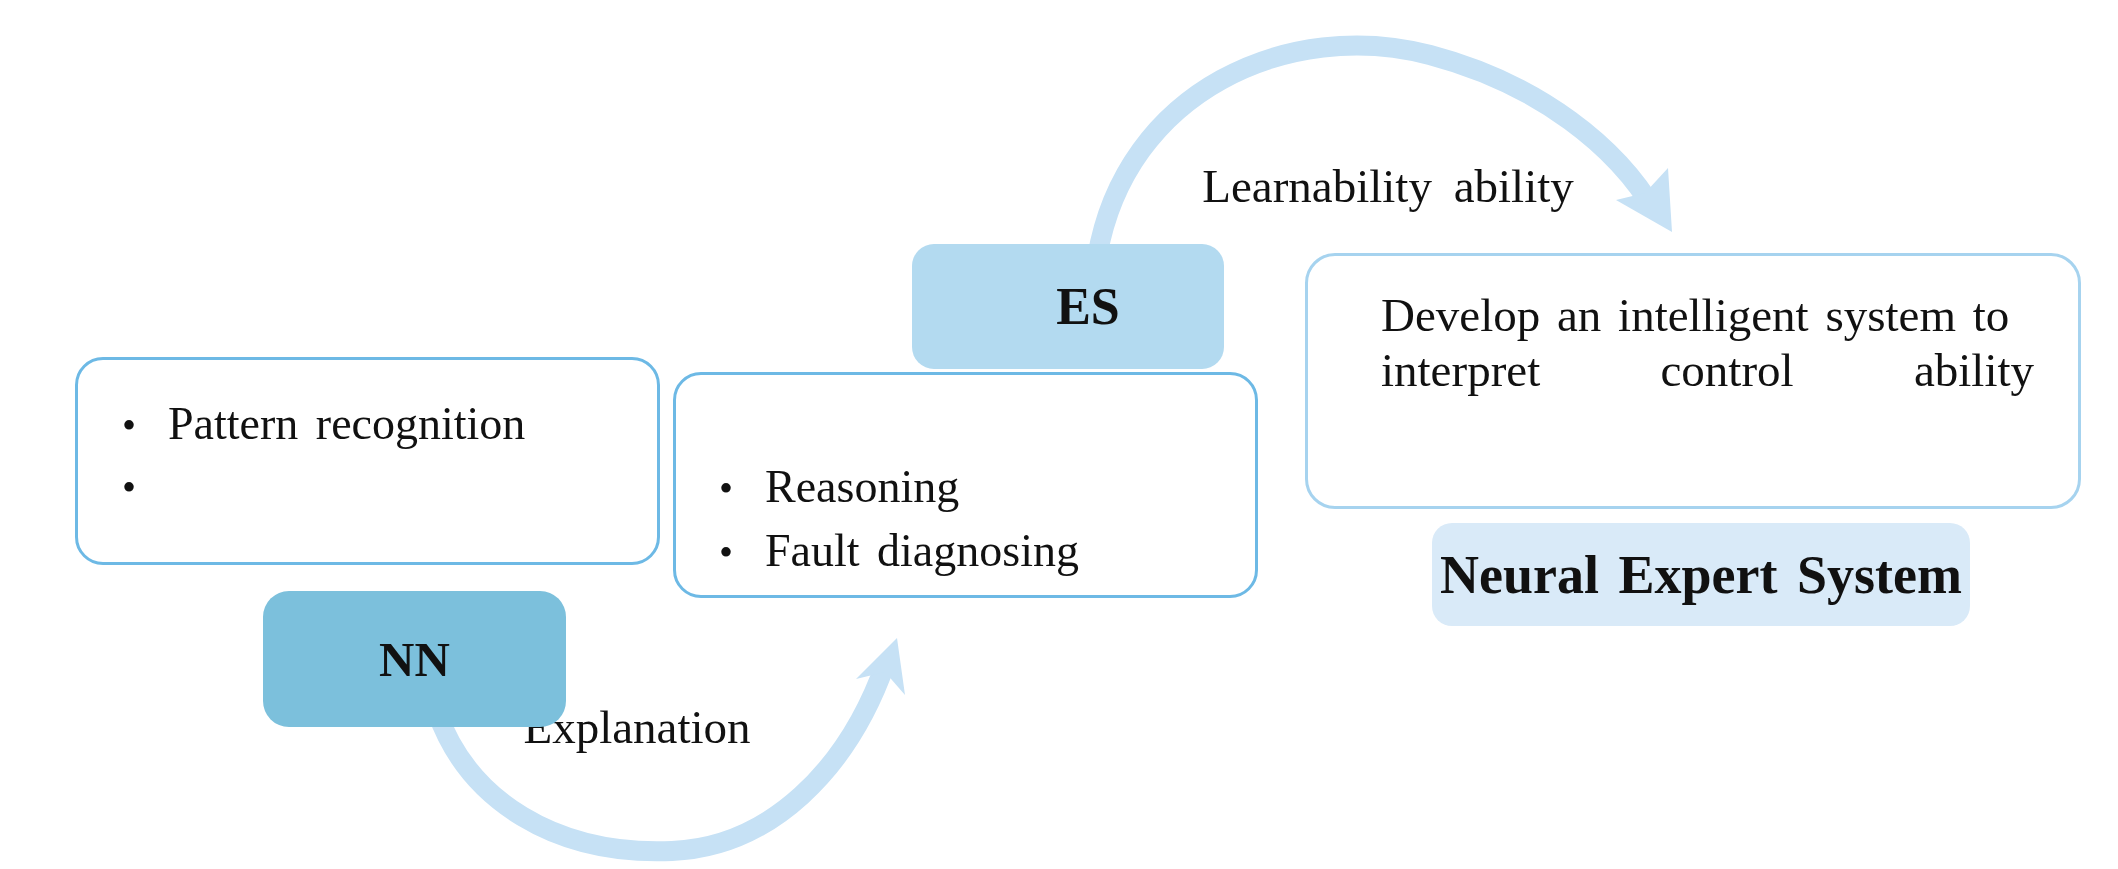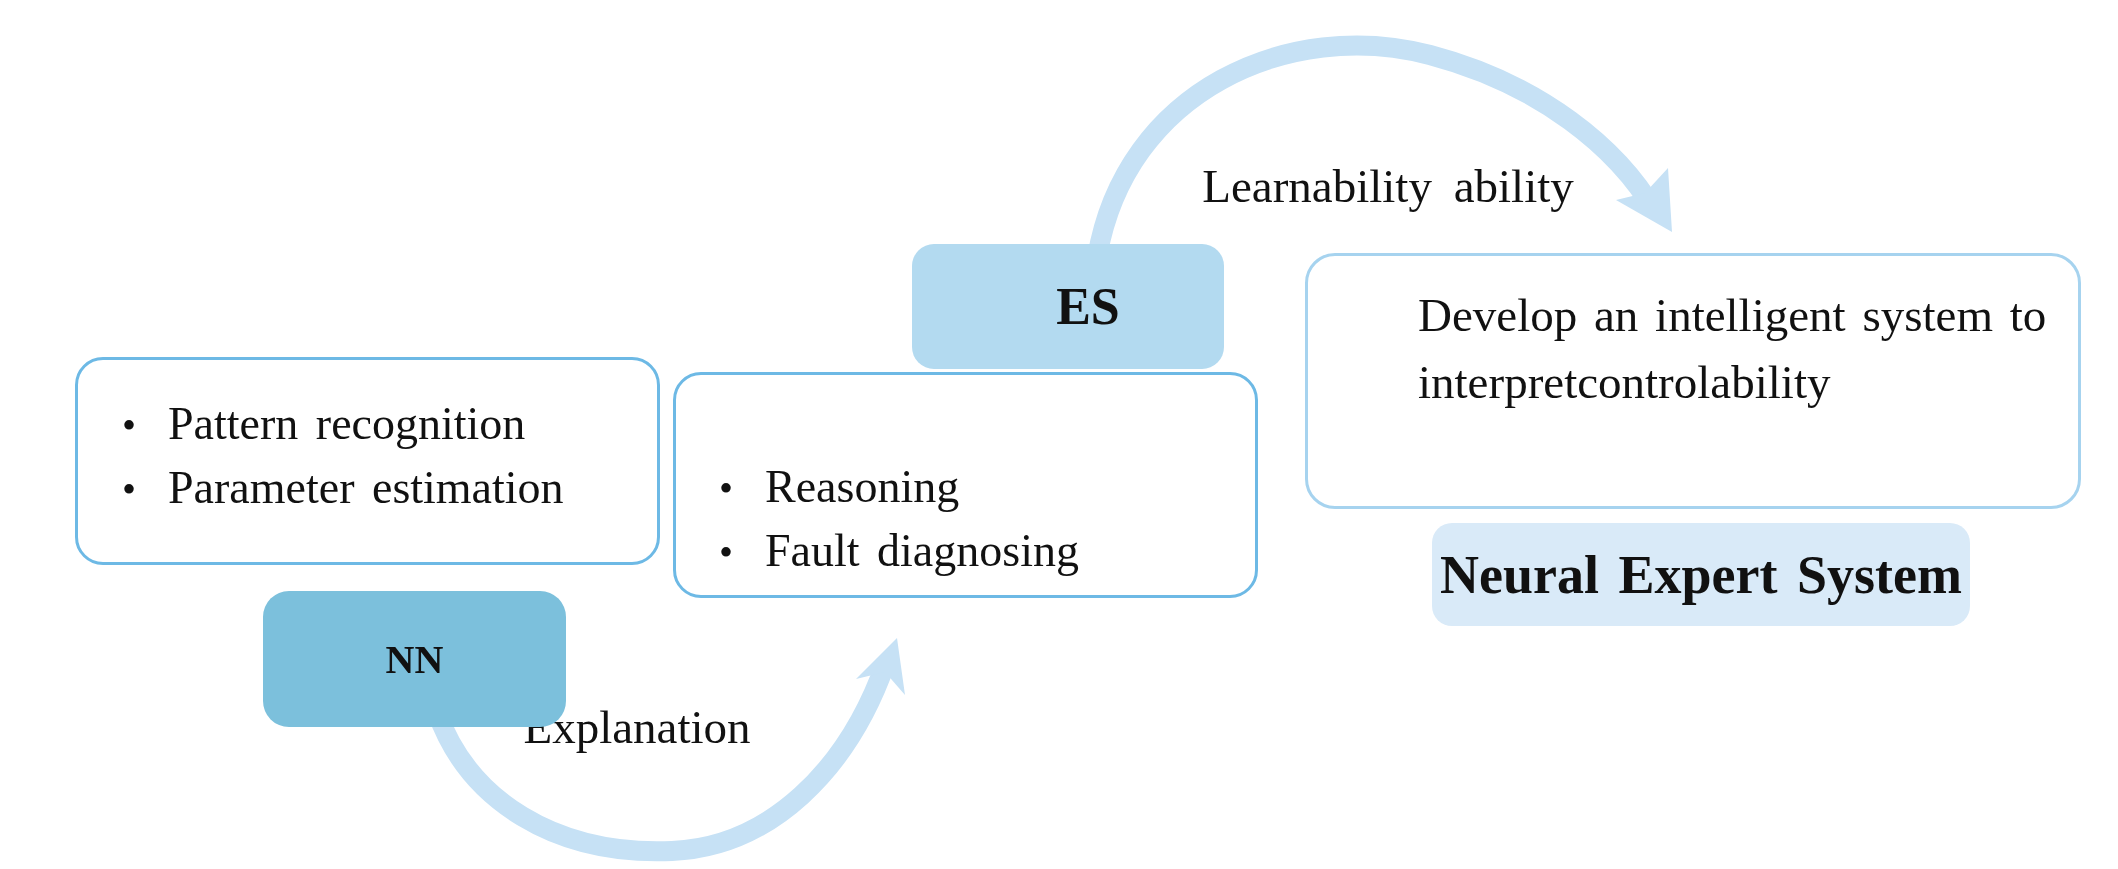--- a/index.html
+++ b/index.html
@@ -75,47 +75,47 @@
     justify-content: center;
     box-sizing: border-box;
     font-weight: bold;
     text-align: center;
   }
   #nn-tag {
     left: 263px; top: 591px;
     width: 303px; height: 136px;
     background: var(--nn-fill, #7cc0dc);
     border-radius: 26px;
-    font-size: 40px;
+    font-size: 49px;
   }
   #es-tag {
     left: 912px; top: 244px;
     width: 312px; height: 125px;
     background: var(--es-fill, #b3daf0);
     border-radius: 22px;
     font-size: 52px;
     padding-left: 40px;
   }
   #goal-panel {
     left: 1305px; top: 253px;
     width: 776px; height: 256px;
     border-color: var(--goal-border, #a6d3ef);
     border-radius: 30px;
     justify-content: flex-start;
-    padding: 32px 44px 0 110px;
+    padding: 32px 44px 0 73px;
   }
   .goal-line {
     font-size: 47px;
     line-height: 55px;
     word-spacing: 5px;
     white-space: nowrap;
   }
   .goal-line.spread {
     display: flex;
-    margin-top: 12px;
+    justify-content: space-between;
   }
   #nes-tag {
     left: 1432px; top: 523px;
     width: 538px; height: 103px;
     background: var(--result-fill, #d9eaf8);
     border-radius: 20px;
     font-size: 54px;
     word-spacing: 6px;
   }
   .float-label {
@@ -148,21 +148,20 @@
     <polygon class="arrow-fill" points="897,638 905,695 885,672 856,679"></polygon>
   </svg>
 
   <div class="panel" id="nn-panel">
     <div class="bullet-row">
       <span class="dot">•</span>
       <span>Pattern recognition</span>
     </div>
     <div class="bullet-row">
       <span class="dot">•</span>
-      <span>Parameter estimation</span>
     </div>
   </div>
 
   <div class="tag" id="nn-tag">
     <span>NN</span>
   </div>
 
   <div class="panel" id="es-panel">
     <div class="bullet-row">
       <span class="dot">•</span>

